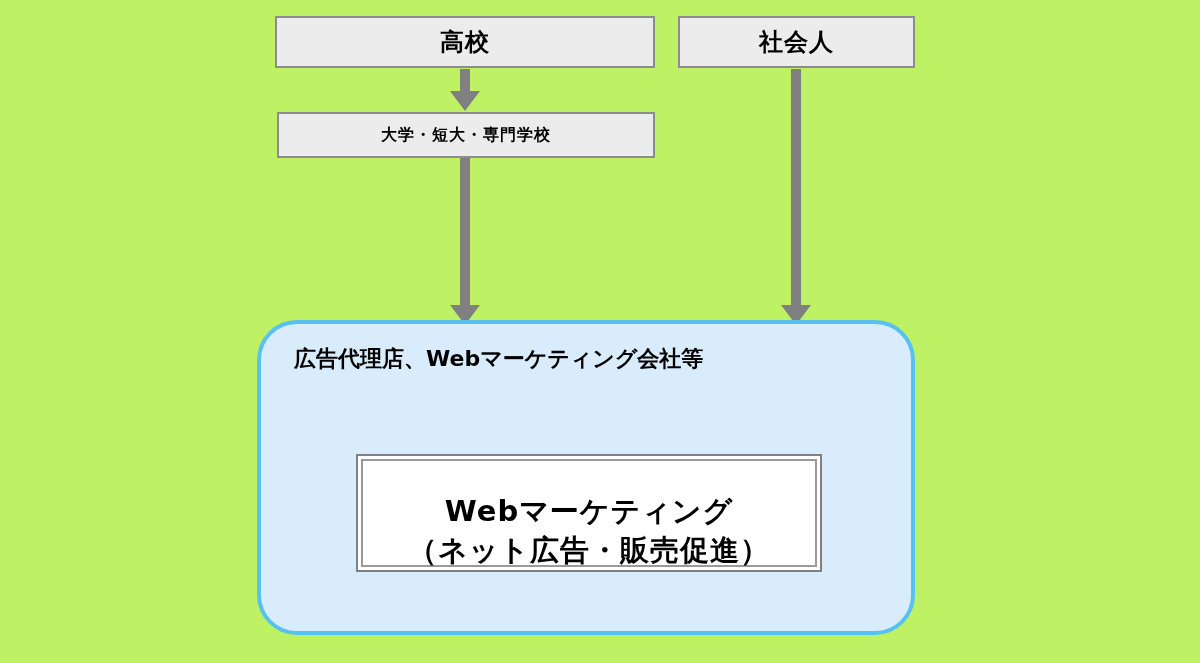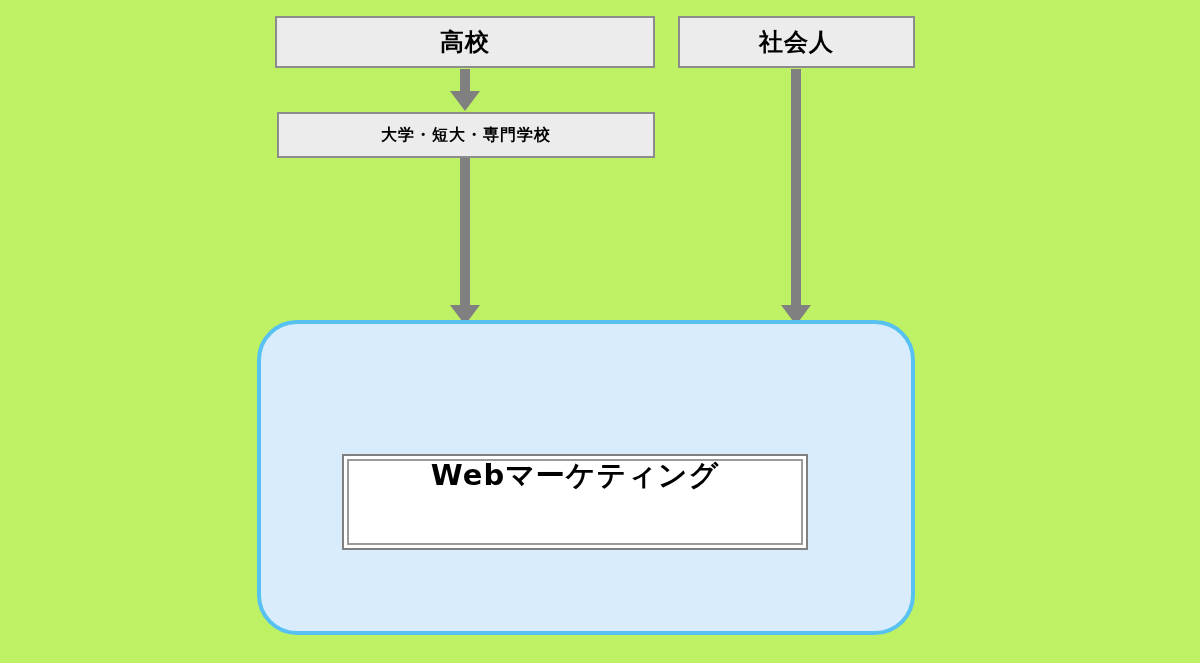--- a/index.html
+++ b/index.html
@@ -71,32 +71,32 @@
     left: 33px;
     top: 20px;
     font-weight: bold;
     font-size: 22px;
     color: #000000;
   }
 
   
   .inner-box {
     position: absolute;
-    left: 81px;              
+    left: 95px;              
     top: 130px;
     width: 466px;
-    height: 96px;
+    height: 118px;
     box-sizing: border-box;
     background: #ffffff;
     border: 2px solid #808080;
     box-shadow: inset 0 0 0 3px #ffffff, inset 0 0 0 5px #9a9a9a;
     display: flex;
     flex-direction: column;
     align-items: center;
-    justify-content: space-between;
+    justify-content: flex-end;
     text-align: center;
   }
   .inner-box .line {
     font-weight: bold;
     font-size: 29px;
     line-height: 1.35;
     color: #000000;
     letter-spacing: 1px;
   }
 </style>
@@ -120,19 +120,21 @@
     <span>大学・短大・専門学校</span>
   </div>
 
   <div class="arrow-shaft shaft-2"></div>
   <div class="arrow-head head-2"></div>
 
   <div class="arrow-shaft shaft-3"></div>
   <div class="arrow-head head-3"></div>
 
   <div class="blue-container">
+    <div class="container-label">広告代理店、Webマーケティング会社等</div>
 
     <div class="inner-box">
       <div class="line">Webマーケティング</div>
+      <div class="line">（ネット広告・販売促進）</div>
     </div>
   </div>
 
 </div>
 
 </body></html>

